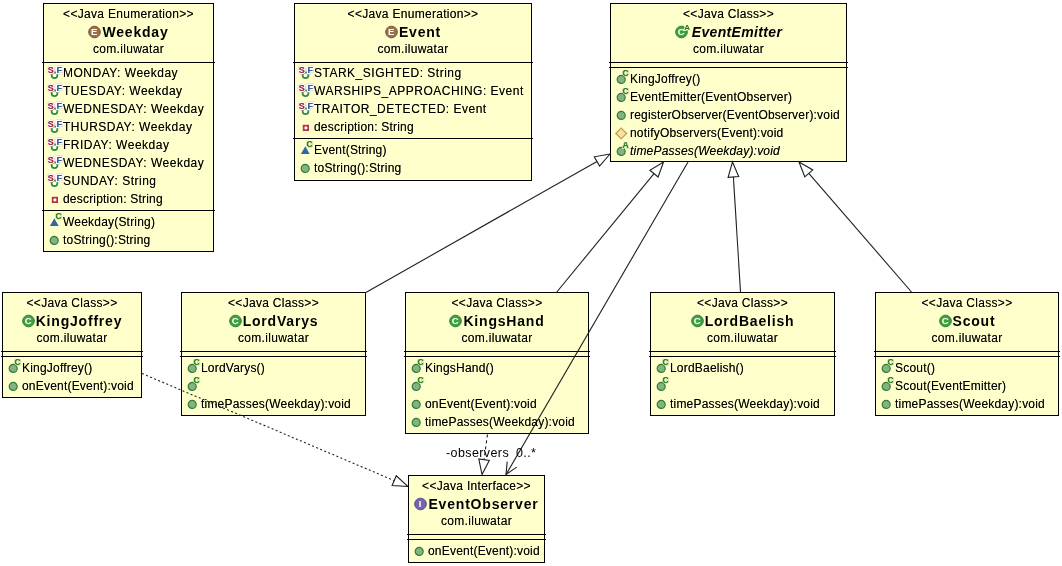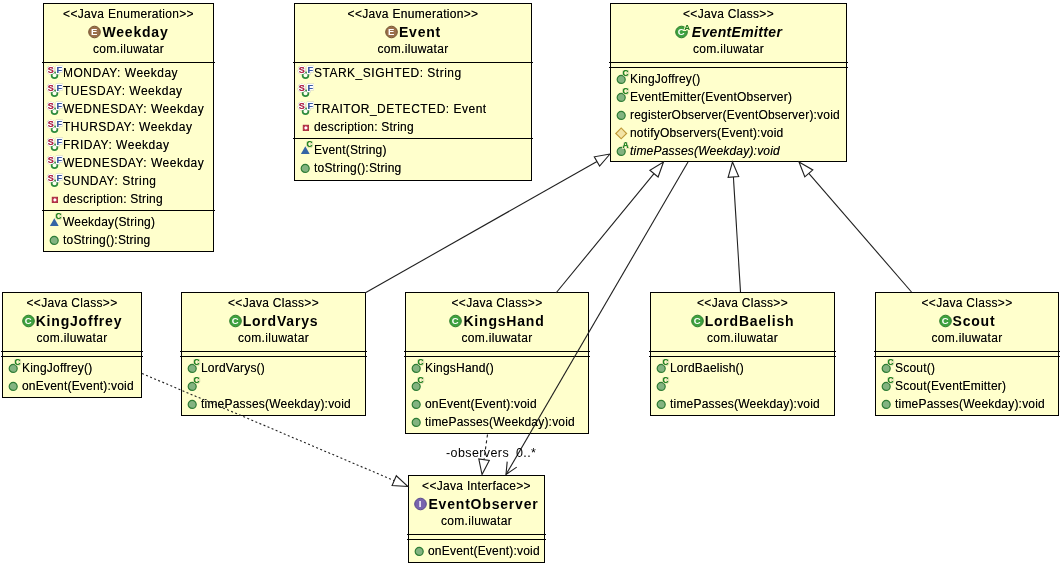--- a/index.html
+++ b/index.html
@@ -136,20 +136,21 @@
           <text x="13.4" y="8.6" font-size="9" font-weight="bold" fill="#3A5BA8" stroke="#FFFFFF" stroke-width="2.4" paint-order="stroke" text-anchor="middle">F</text>
         </svg>
         <span class="rt caps">STARK_SIGHTED: String</span>
       </div>
 <div class="row" style="top:78.4px">
         <svg class="ic" width="19" height="18" viewBox="0 0 19 18">
           <circle cx="8.5" cy="11.3" r="2.9" fill="#FFFFF4" stroke="#2E8B3C" stroke-width="1.7"></circle>
           <text x="4.8" y="8.6" font-size="9" font-weight="bold" fill="#C11C45" stroke="#FFFFFF" stroke-width="2.4" paint-order="stroke" text-anchor="middle">S</text>
           <text x="13.4" y="8.6" font-size="9" font-weight="bold" fill="#3A5BA8" stroke="#FFFFFF" stroke-width="2.4" paint-order="stroke" text-anchor="middle">F</text>
         </svg>
+        <span class="rt caps">WARSHIPS_APPROACHING: Event</span>
       </div>
 <div class="row" style="top:96.4px">
         <svg class="ic" width="19" height="18" viewBox="0 0 19 18">
           <circle cx="8.5" cy="11.3" r="2.9" fill="#FFFFF4" stroke="#2E8B3C" stroke-width="1.7"></circle>
           <text x="4.8" y="8.6" font-size="9" font-weight="bold" fill="#C11C45" stroke="#FFFFFF" stroke-width="2.4" paint-order="stroke" text-anchor="middle">S</text>
           <text x="13.4" y="8.6" font-size="9" font-weight="bold" fill="#3A5BA8" stroke="#FFFFFF" stroke-width="2.4" paint-order="stroke" text-anchor="middle">F</text>
         </svg>
         <span class="rt caps">TRAITOR_DETECTED: Event</span>
       </div>
 <div class="row" style="top:114.4px">

